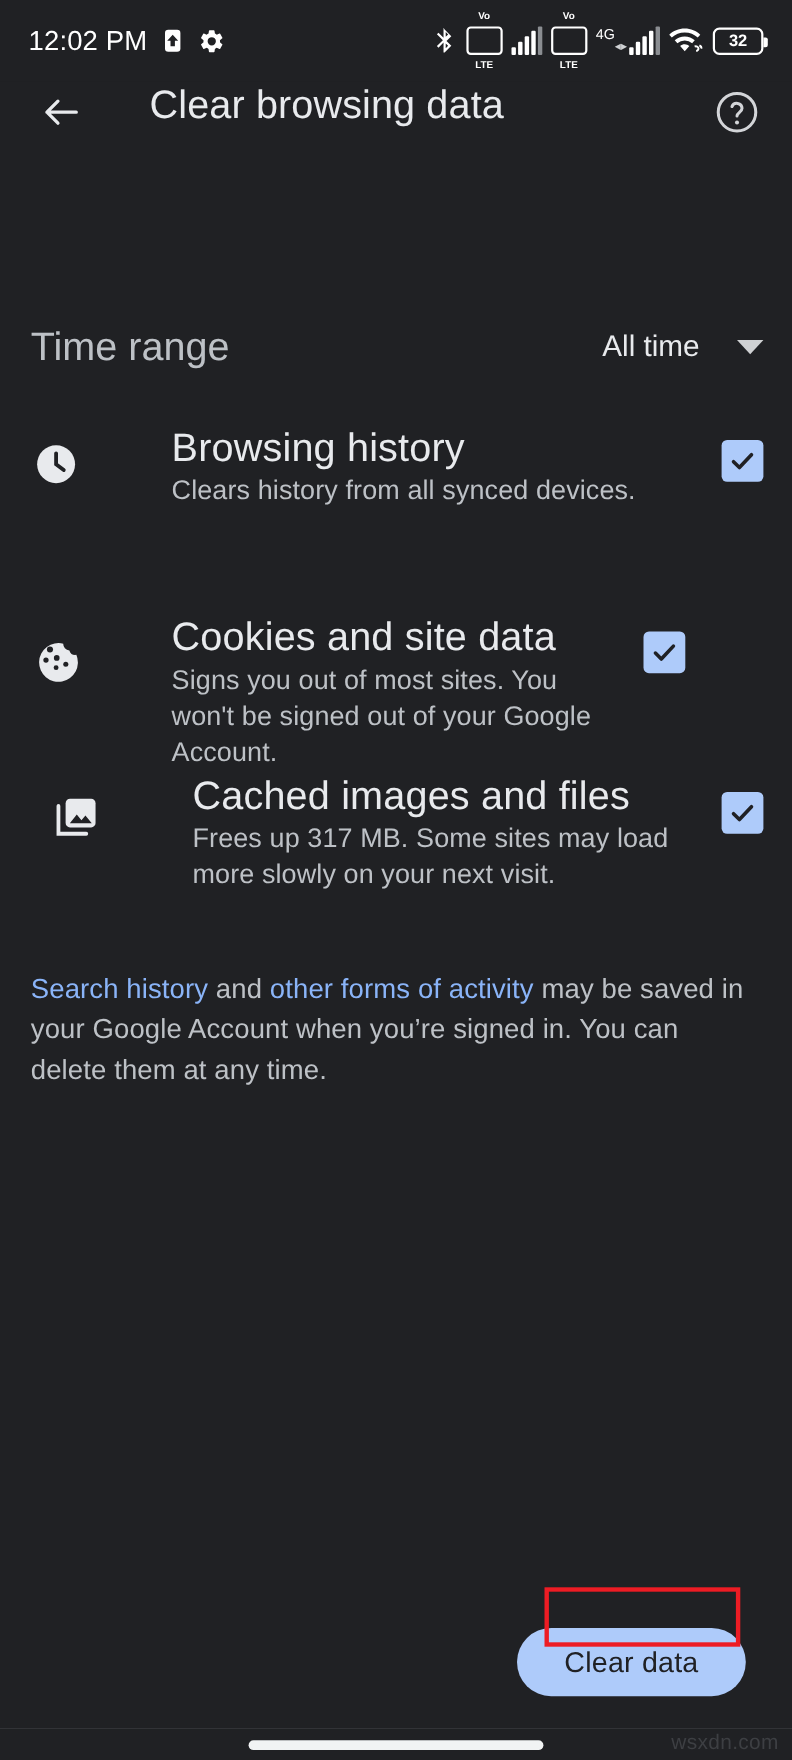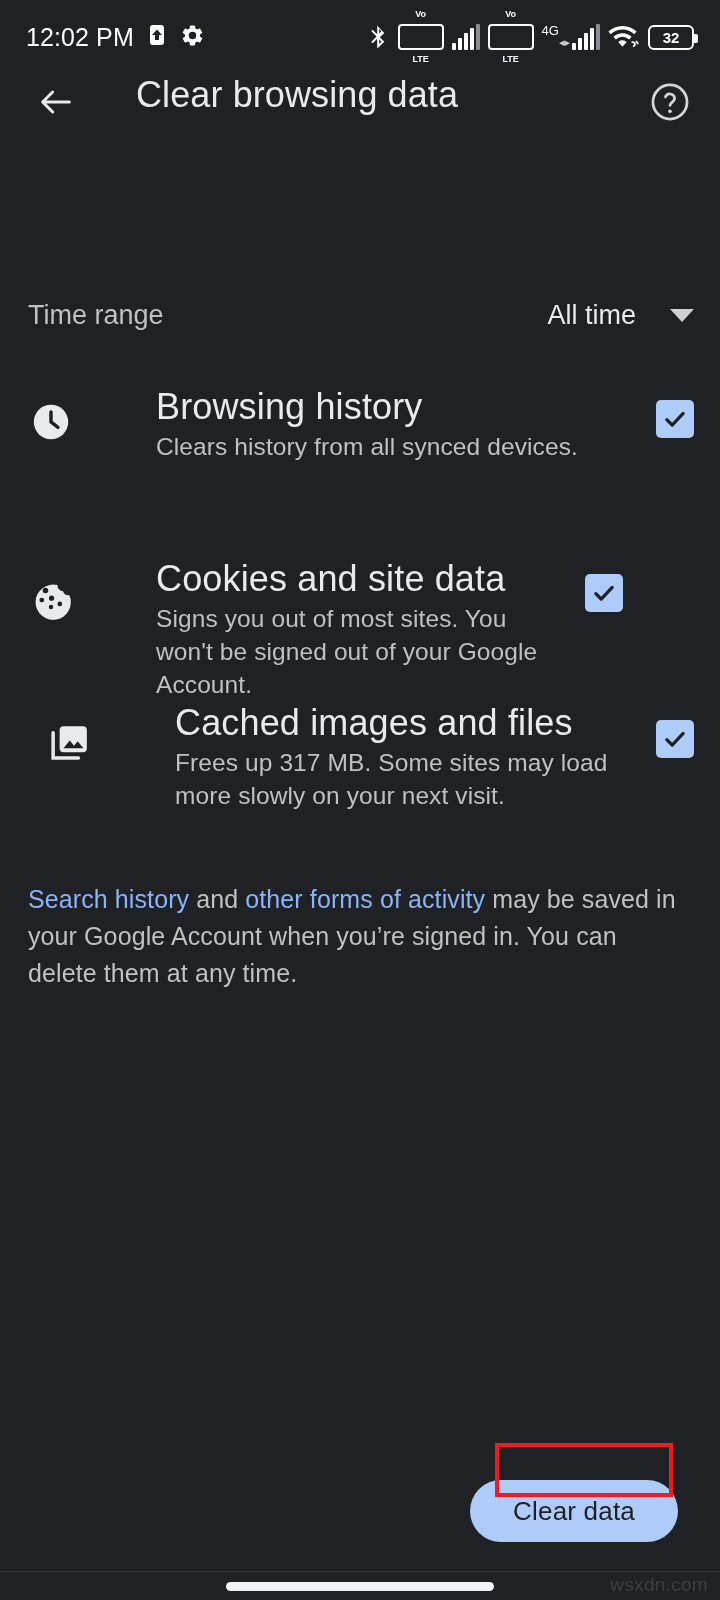--- a/index.html
+++ b/index.html
@@ -27,40 +27,41 @@
     height: 74px;
     display: flex;
     align-items: center;
     justify-content: space-between;
     padding: 0 26px;
     box-sizing: border-box;
     background: #202124;
   }
   .status-left {
     display: flex;
+    align-items: center;
     gap: 11px;
   }
   .status-clock {
     color: #ffffff;
     font-size: 25px;
     letter-spacing: 0.1px;
     white-space: nowrap;
   }
   .status-right {
     display: flex;
     align-items: center;
     gap: 8px;
   }
   .sb-icon { display: block; }
   .volte-badge {
     display: inline-flex;
     flex-direction: column;
     align-items: center;
     justify-content: center;
-    width: 46px;
+    width: 33px;
     height: 26px;
     border: 2px solid #ffffff;
     border-radius: 4px;
     box-sizing: border-box;
     color: #ffffff;
     font-size: 9px;
     line-height: 9px;
     font-weight: bold;
     gap: 36px;
   }
@@ -200,21 +201,21 @@
     width: 720px;
     height: 78px;
     display: flex;
     align-items: center;
     box-sizing: border-box;
     padding: 0 26px 0 28px;
     cursor: pointer;
   }
   .tr-label {
     color: #bdc1c6;
-    font-size: 27px;
+    font-size: 36px;
     flex: 1 1 auto;
   }
   .tr-value {
     color: #e8eaed;
     font-size: 27px;
     margin-right: 34px;
   }
   .caret {
     width: 0; height: 0;
     border-left: 12px solid transparent;

